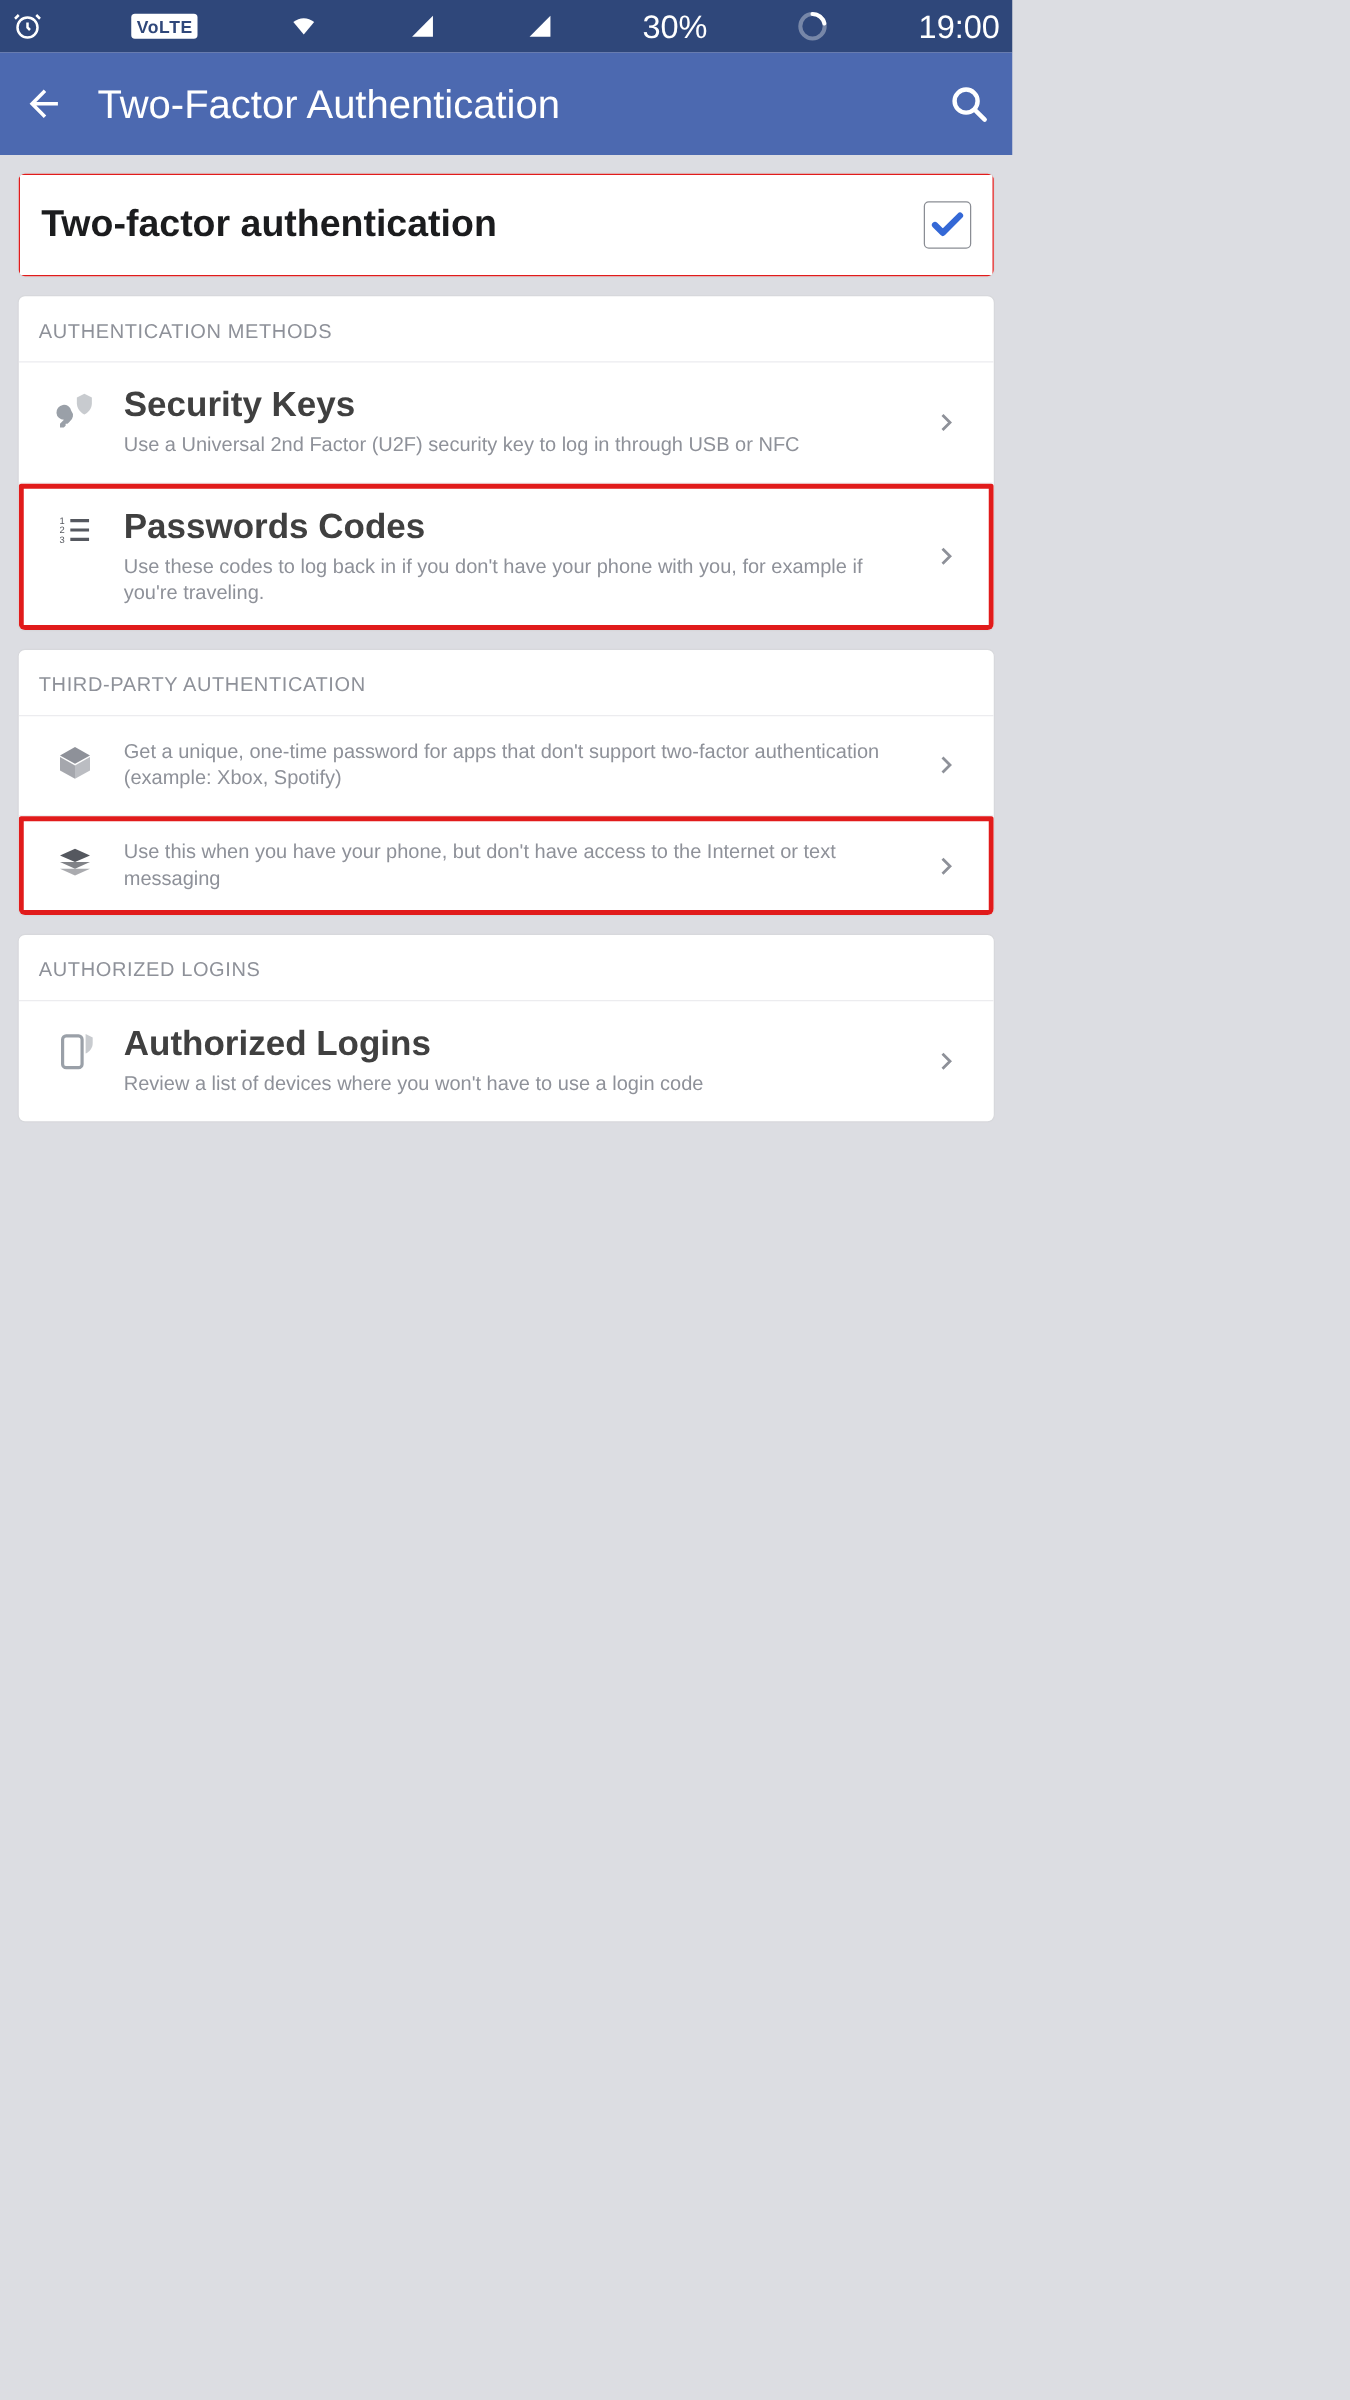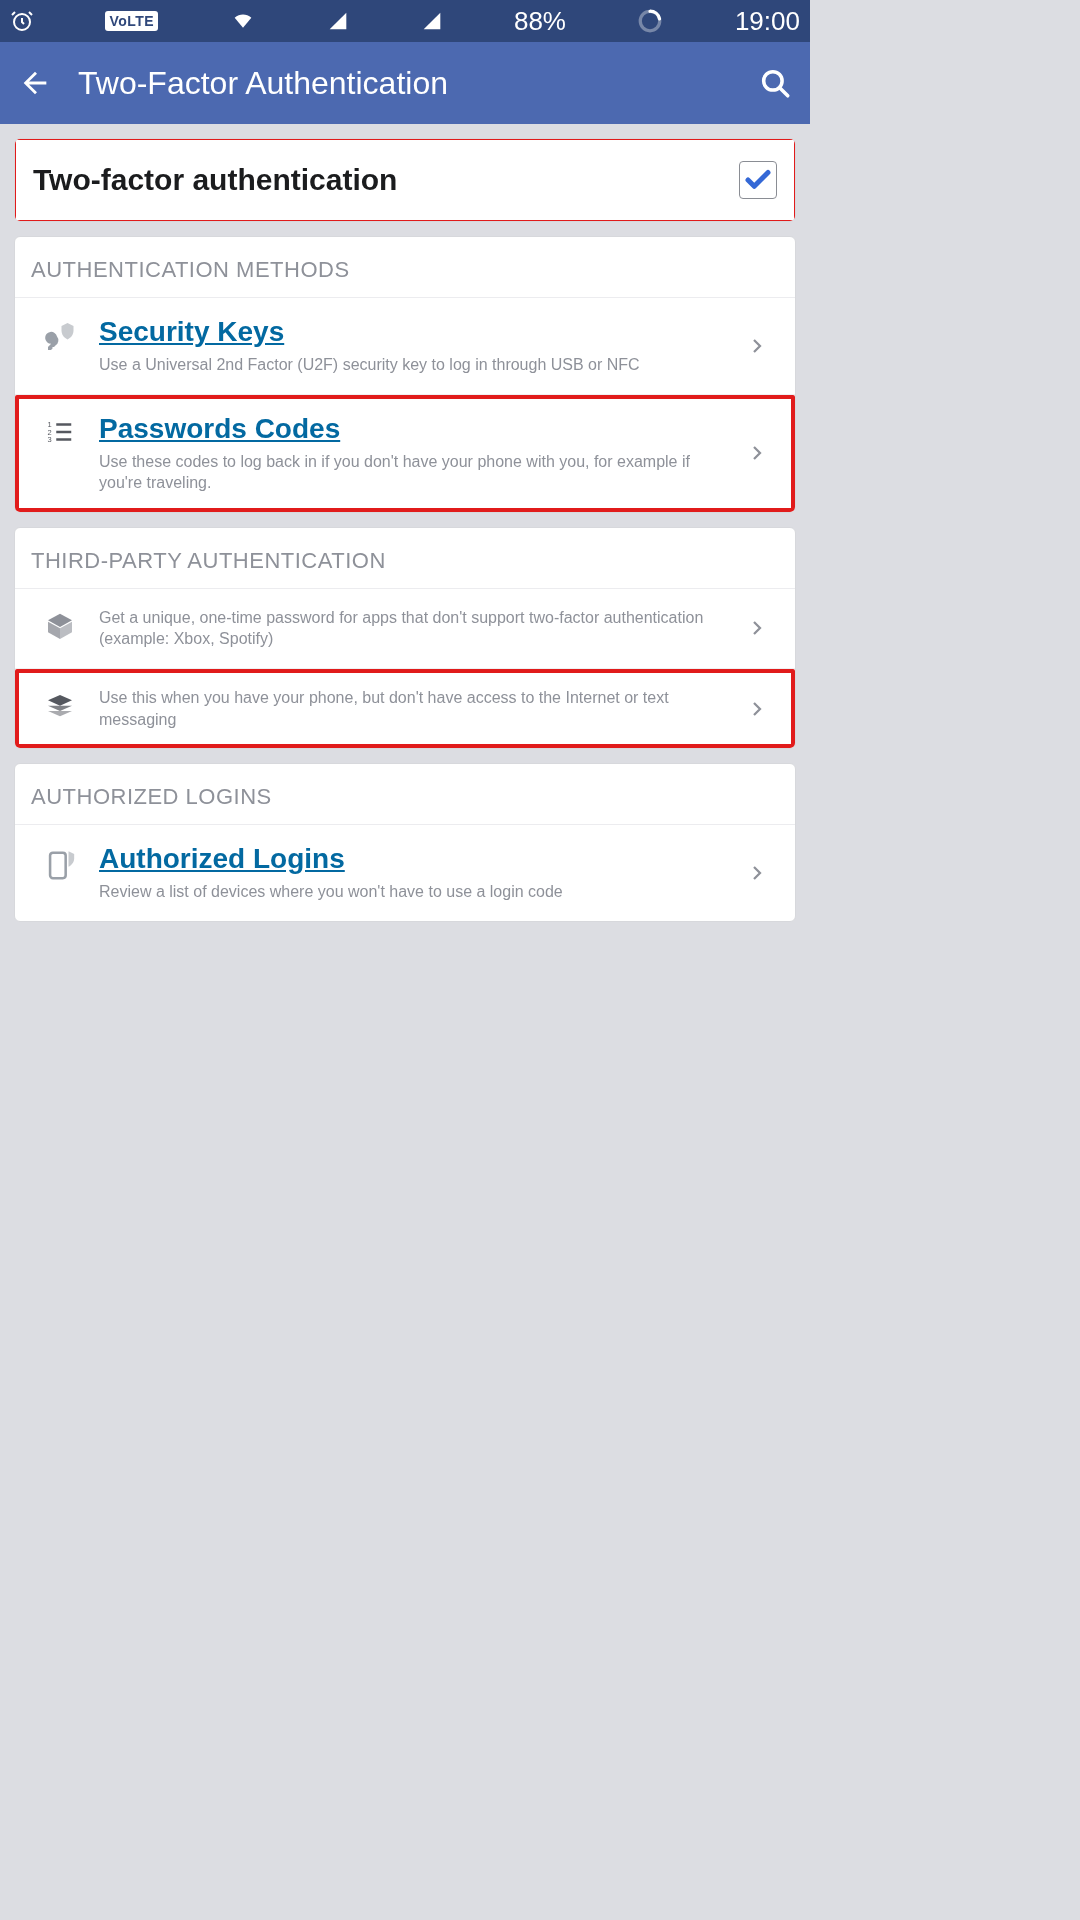--- a/index.html
+++ b/index.html
@@ -5,26 +5,26 @@
   * { box-sizing: border-box; margin: 0; padding: 0; }
   html, body { width: 810px; height: 1440px; font-family: -apple-system, Helvetica, Arial, sans-serif; background: #dcdde2; overflow: hidden; }
   .statusbar { height: 42px; background: #2f477a; color: #fff; display: flex; align-items: center; justify-content: space-between; padding: 0 10px; gap: 10px; font-size: 26px; font-weight: 500; }
   .statusbar .glyph { display: inline-flex; align-items: center; }
   .volte { background:#fff; color:#2f477a; font-size:14px; font-weight:700; padding:2px 4px; border-radius:3px; letter-spacing:0.5px; }
   .appbar { height: 82px; background: #4c69b0; color: #fff; display: flex; align-items: center; padding: 0 18px; gap: 26px; }
   .appbar .title { font-size: 32px; font-weight: 500; flex: 1; }
   .icon-btn { display:inline-flex; align-items:center; justify-content:center; }
   .content { padding: 14px; display:flex; flex-direction:column; gap:14px; }
   .card { background:#fff; border:1px solid #d7d8dc; border-radius:6px; overflow:hidden; }
-  .section-header { padding: 20px 16px 14px; color:#8e9199; font-size:22px; letter-spacing:0.5px; border-bottom:1px solid #ececef; }
+  .section-header { padding: 20px 16px 14px; color:#8e9199; font-size:16px; letter-spacing:0.5px; border-bottom:1px solid #ececef; }
   .row { display:flex; align-items:flex-start; padding:18px 18px 18px 12px; gap:6px; }
   .row + .row { border-top:1px solid #f0f0f2; }
   .row .lead { width:66px; display:flex; justify-content:center; padding-top:4px; color:#9aa0a8; }
   .row .body { flex:1; }
-  .row .body .ttl { font-size:28px; font-weight:700; color:#0369a1; margin-bottom:6px;text-decoration:underline; }
+  .row .body .ttl { font-size:28px; font-weight:700; color:#404040; margin-bottom:6px; }
   .row .body .desc { font-size:16px; line-height:1.35; color:#8e9199; }
   .row .chev { width:40px; display:flex; align-items:center; justify-content:center; color:#8e9199; align-self:center; }
   .toggle-row { display:flex; align-items:center; padding:22px 18px; }
   .toggle-row .ttl { font-size:30px; font-weight:700; color:#1b1c1e; flex:1; }
   .checkbox { width:38px; height:38px; border:1.5px solid #8a8d94; border-radius:4px; display:flex; align-items:center; justify-content:center; }
   .hl { position:relative; }
   .hl::after { content:""; position:absolute; inset:-3px; border:4px solid #e11b1b; pointer-events:none; border-radius:2px; }
   .hl.inner::after { inset:0; }
   svg { display:block; }
 </style>
@@ -47,21 +47,21 @@
   <span class="glyph">
     <svg width="22" height="20" viewBox="0 0 24 24" fill="#fff">
         <path d="M2 22L22 2v20H2z"></path>
       </svg>
   </span>
   <span class="glyph">
     <svg width="22" height="20" viewBox="0 0 24 24" fill="#fff">
         <path d="M2 22L22 2v20H2z"></path>
       </svg>
   </span>
-  <span>88%</span>
+  <span>30%</span>
   <span class="glyph">
     <svg width="26" height="26" viewBox="0 0 24 24" fill="none" stroke="#fff" stroke-width="3">
         <circle cx="12" cy="12" r="9" stroke-opacity="0.35"></circle>
         <path d="M12 3a9 9 0 0 1 8.8 7" stroke-linecap="round"></path>
       </svg>
   </span>
   <span>19:00</span>
 </div>
 
 <div class="appbar">

